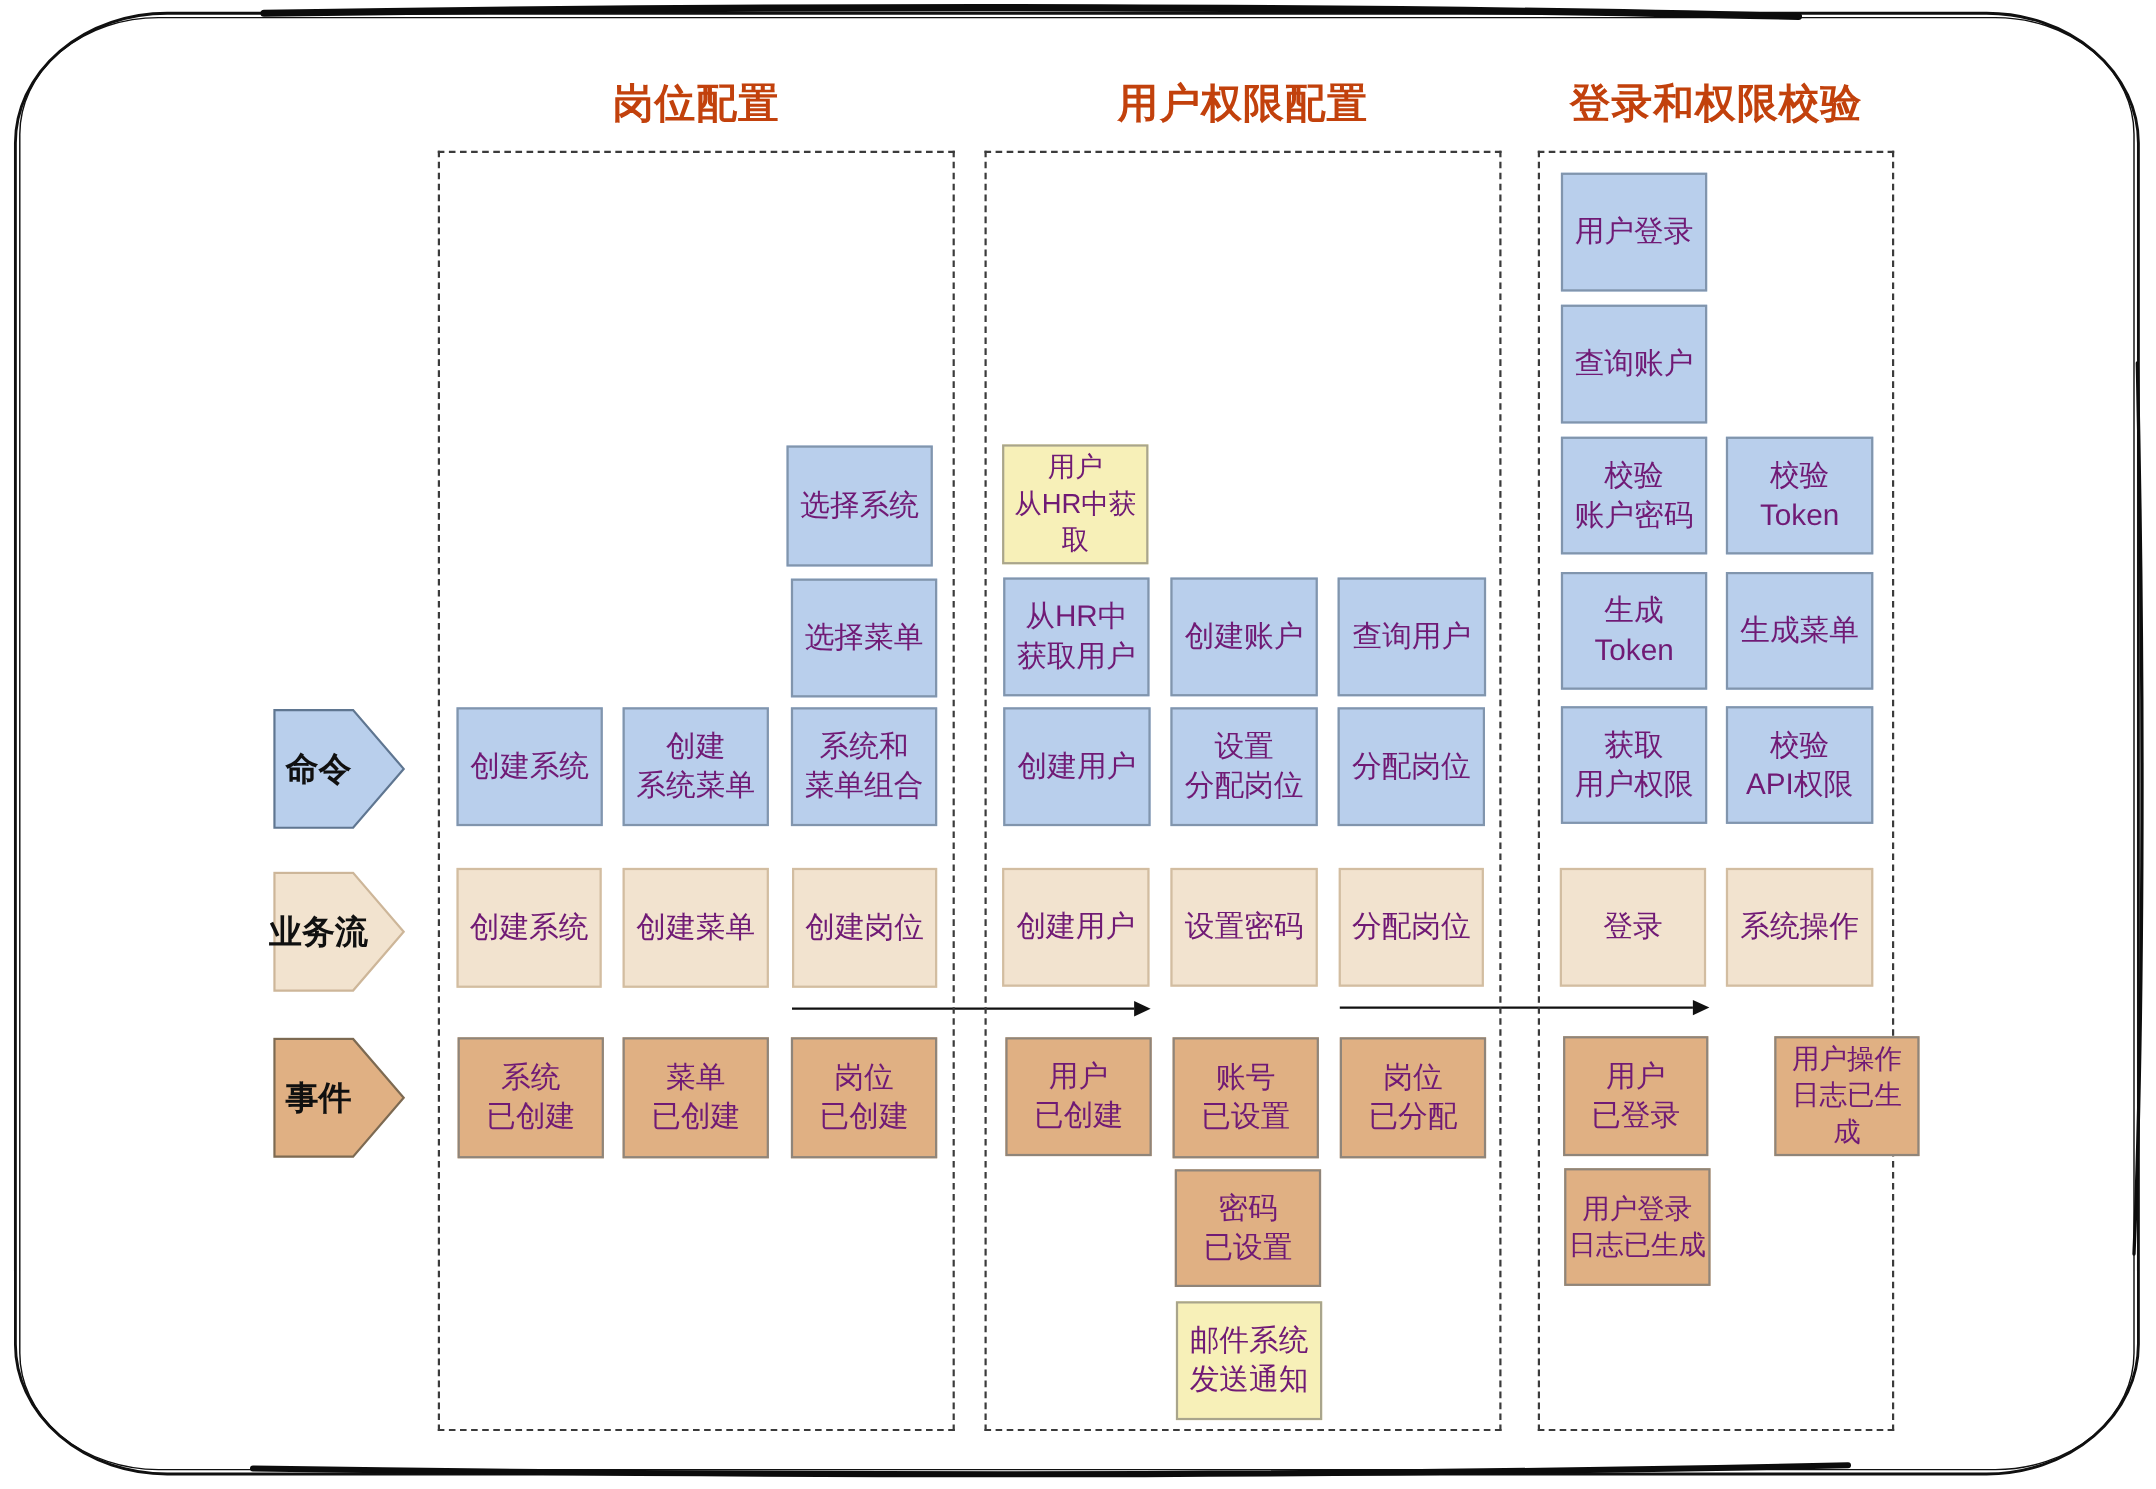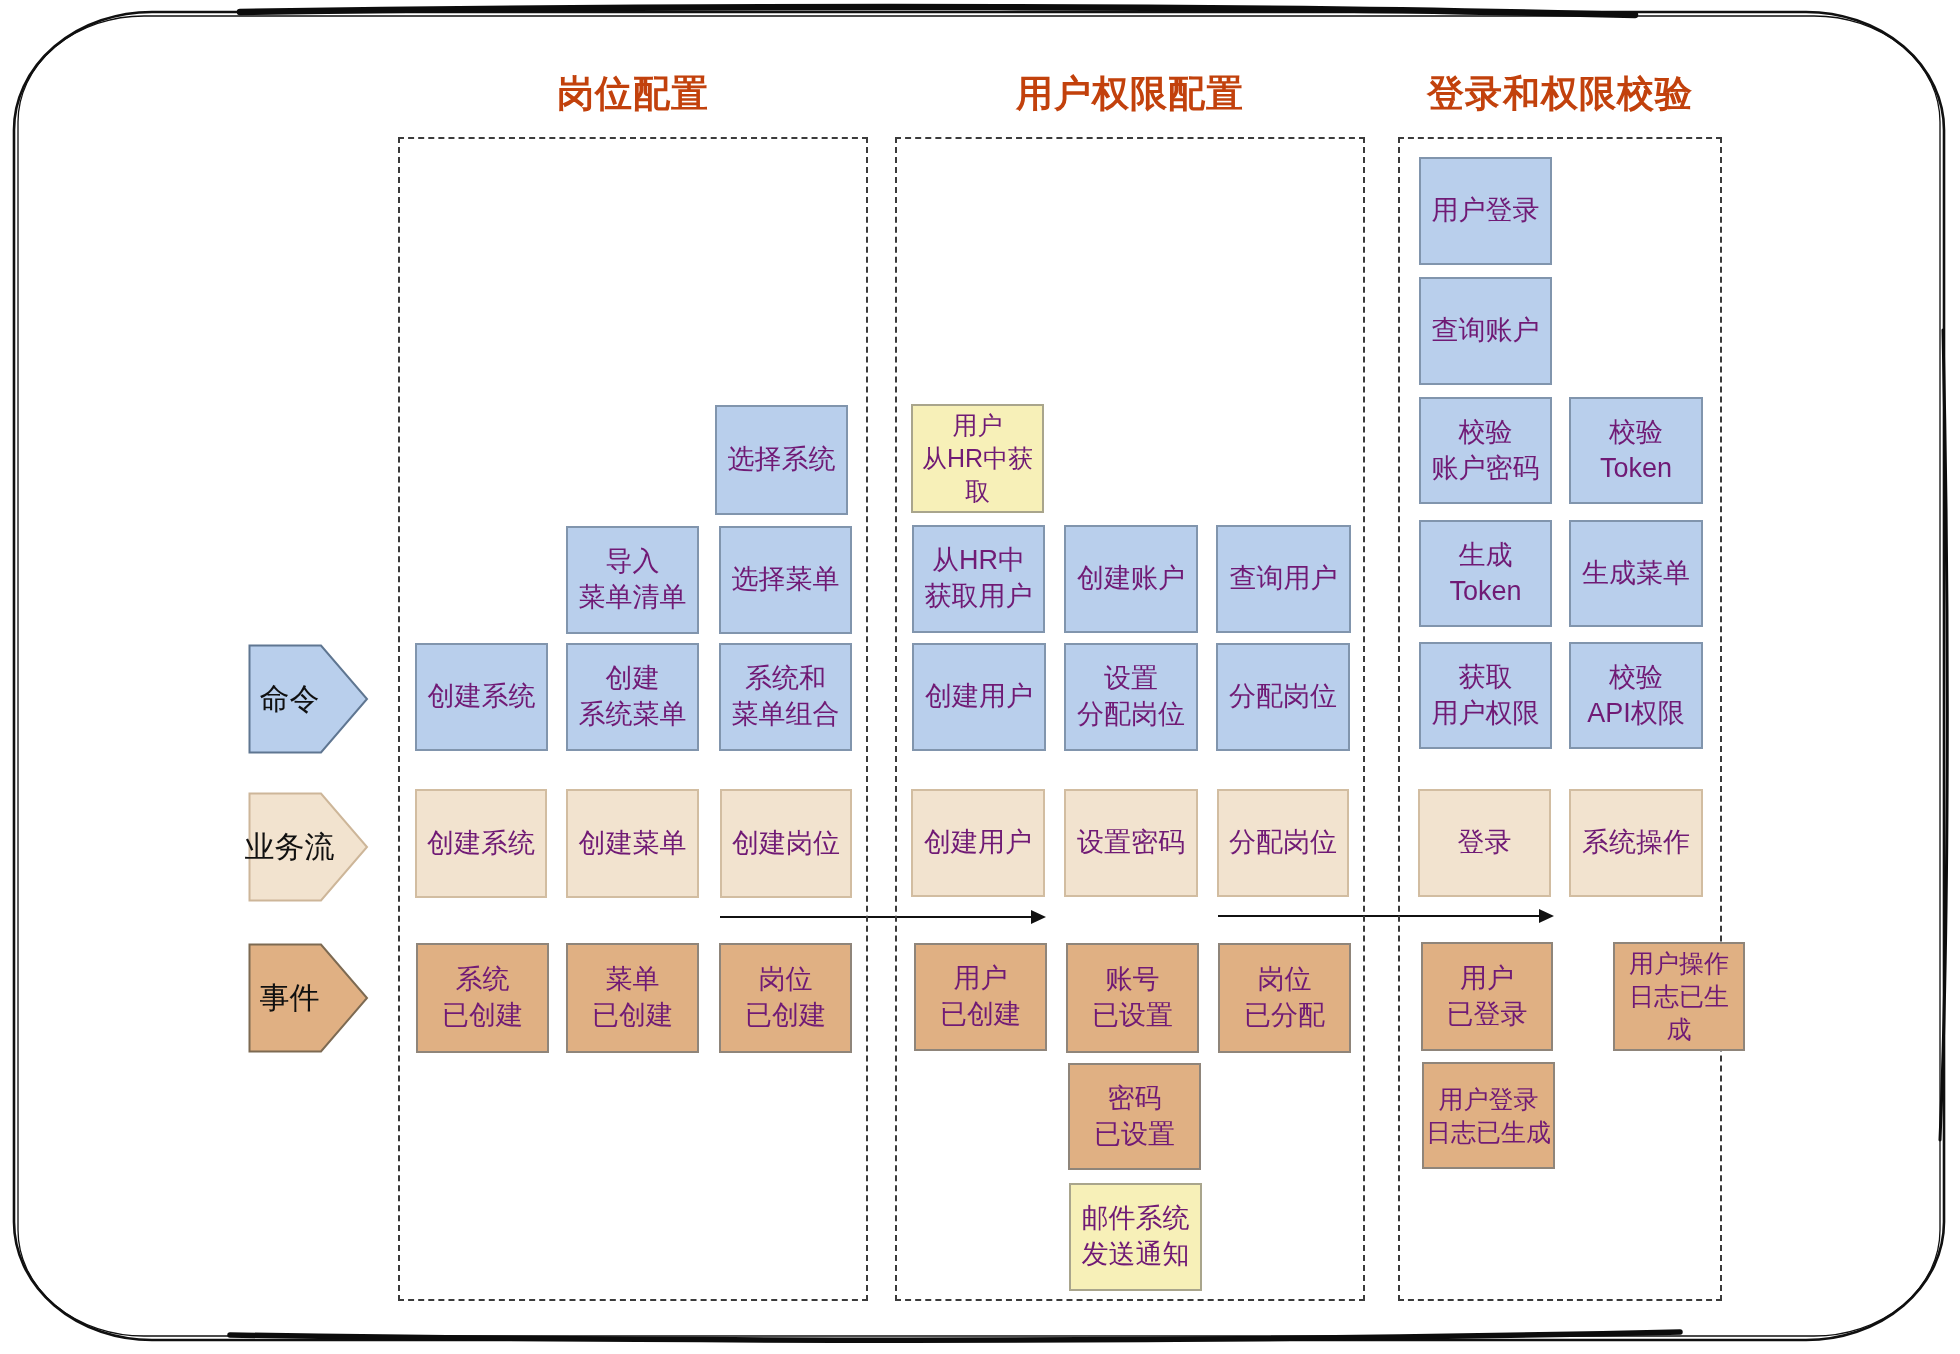--- a/index.html
+++ b/index.html
@@ -20,21 +20,21 @@
   }
   .box.tight{font-size:25px;}
   .cmd {background:#b9cfec;border:2px solid #8195ad;}
   .flow{background:#f2e3cf;border:2px solid #d2bda1;}
   .evt {background:#e0b083;border:2px solid #8f857a;}
   .ext {background:#f7f0b8;border:2px solid #a9a58c;}
   .pent{position:absolute;width:121px;height:110px;}
   .pent svg{position:absolute;left:0;top:0;}
   .pent span{
     position:absolute;inset:0;display:flex;align-items:center;justify-content:center;
-    padding-right:38px;font-size:30px;font-weight:normal;color:#101010;white-space:nowrap;
+    padding-right:38px;font-size:30px;font-weight:bold;color:#101010;white-space:nowrap;
   }
 </style>
 </head>
 <body>
 
 <div id="canvas">
 
   <svg class="overlay" viewBox="0 0 1960 1354" xmlns="http://www.w3.org/2000/svg">
     <g>
       <rect x="14" y="12" width="1930" height="1328" rx="138" ry="118" fill="none" stroke="#101010" stroke-width="2.6"></rect>
@@ -74,22 +74,20 @@
     <span>业务流</span>
   </div>
   <div class="pent" style="left:248px;top:943px">
     <svg width="121" height="110">
       <polygon points="1.5,1.5 73,1.5 119,55 73,108.5 1.5,108.5" fill="#e0b083" stroke="#7d6a52" stroke-width="2"></polygon>
     </svg>
     <span>事件</span>
   </div>
 
   <div class="box cmd" style="left:715px;top:405px;width:133px;height:110px">选择系统</div>
-  <div class="box cmd" style="left:566px;top:526px;width:133px;height:108px">导入
-菜单清单</div>
   <div class="box cmd" style="left:719px;top:526px;width:133px;height:108px">选择菜单</div>
   <div class="box cmd" style="left:415px;top:643px;width:133px;height:108px">创建系统</div>
   <div class="box cmd" style="left:566px;top:643px;width:133px;height:108px">创建
 系统菜单</div>
   <div class="box cmd" style="left:719px;top:643px;width:133px;height:108px">系统和
 菜单组合</div>
   <div class="box flow" style="left:415px;top:789px;width:132px;height:109px">创建系统</div>
   <div class="box flow" style="left:566px;top:789px;width:133px;height:109px">创建菜单</div>
   <div class="box flow" style="left:720px;top:789px;width:132px;height:109px">创建岗位</div>
   <div class="box evt" style="left:416px;top:943px;width:133px;height:110px">系统

